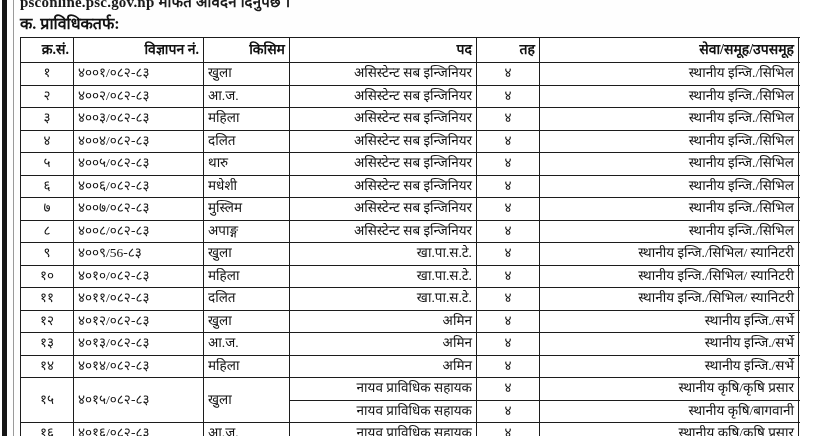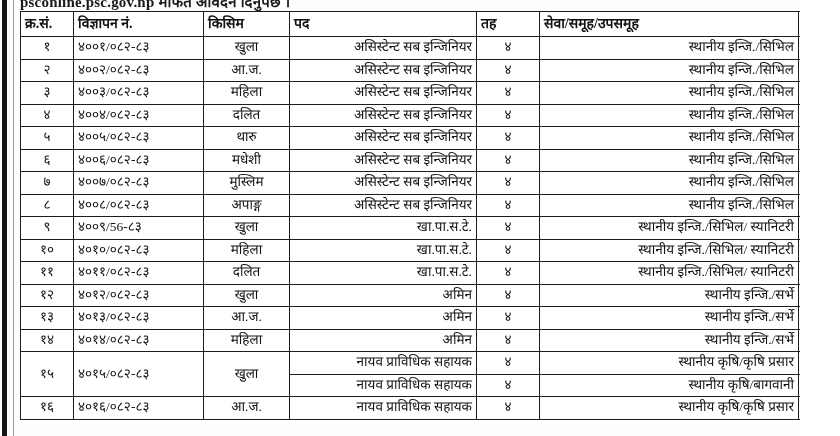--- a/index.html
+++ b/index.html
@@ -65,41 +65,42 @@
     line-height: 1.1;
     padding: 0 4px;
     overflow: hidden;
     white-space: nowrap;
     vertical-align: middle;
   }
   table.vacancy th {
     font-weight: bold;
     font-size: 14px;
     height: 24px;
-    text-align: left;
+    text-align: right;
     margin-top: 6px;
   }
   table.vacancy td { height: 21.5px; }
   .col0 { width: 44px;  text-align: center; }
   .col1 { width: 121px; }
-  .col2 { width: 77px;  text-align: center; }
+  .col2 { width: 77px;  }
   .col3 { width: 178px; text-align: right; }
   .col4 { width: 54px;  text-align: center; }
   .col5 { width: 250px; text-align: right; }
   .col6 { width: 85px;  text-align: center; }
   td.top-align { vertical-align: top; padding-top: 3px; }
 </style>
 </head>
 <body>
 
 <div class="page">
   <div class="left-bar"></div>
   <div class="left-thin"></div>
   <div class="content">
     <div class="top-line">psconline.psc.gov.np मार्फत आवेदन दिनुपर्छ ।</div>
+    <div class="heading">क. प्राविधिकतर्फ:</div>
     <table class="vacancy">
       <thead>
         <tr id="header-row">
             <th class="col0">क्र.सं.</th>
             <th class="col1">विज्ञापन नं.</th>
             <th class="col2">किसिम</th>
             <th class="col3">पद</th>
             <th class="col4">तह</th>
             <th class="col5">सेवा/समूह/उपसमूह</th>
             <th class="col6">पद सङ्ख्या</th>

